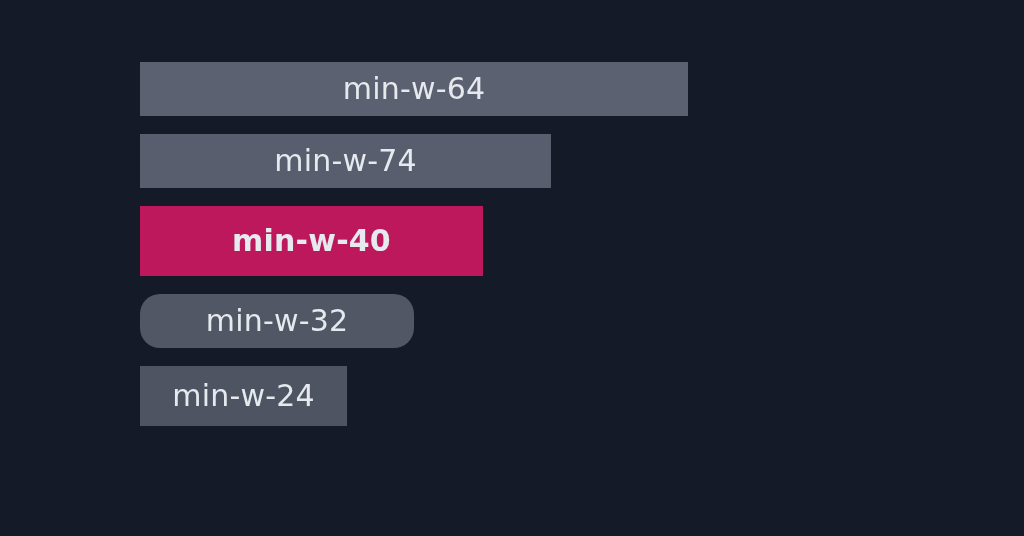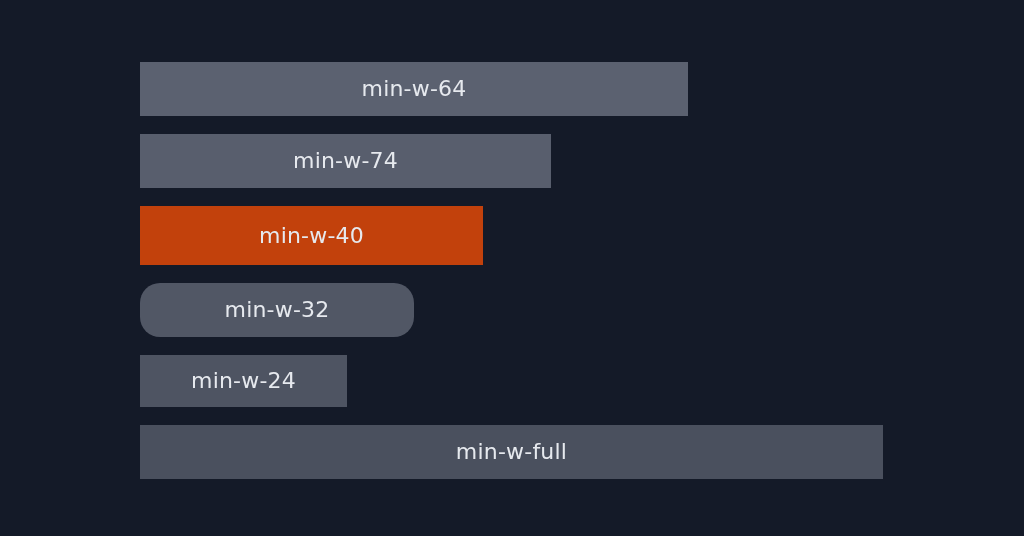--- a/index.html
+++ b/index.html
@@ -36,21 +36,21 @@
   .bar-row {
     display: block;
   }
 
   .bar {
     height: 54px;
     display: flex;
     align-items: center;
     justify-content: center;
     color: #e6e9ee;
-    font-size: 22px;
+    font-size: 30px;
     line-height: 1;
     letter-spacing: 0.2px;
     white-space: nowrap;
     background: #5b6170;
   }
 
   .bar-label {
     display: inline-block;
     padding: 0 8px;
   }
@@ -70,38 +70,33 @@
       </div>
     </div>
 
     <div class="bar-row">
       <div class="bar" style="width: 411px; background: rgb(88, 94, 109); height: 54px; color: rgb(230, 233, 238);">
         <span class="bar-label">min-w-74</span>
       </div>
     </div>
 
     <div class="bar-row">
-      <div class="bar" style="width: 343px; background: #c2410c; height: 59px; color: rgb(230, 233, 238);">
+      <div class="bar" style="width: 343px; background: #be185d; height: 70px; color: rgb(230, 233, 238); font-weight: bold;">
         <span class="bar-label">min-w-40</span>
       </div>
     </div>
 
     <div class="bar-row">
       <div class="bar" style="width: 274px; background: rgb(81, 87, 101); height: 54px; color: rgb(230, 233, 238); border-radius: 20px;">
         <span class="bar-label">min-w-32</span>
       </div>
     </div>
 
     <div class="bar-row">
-      <div class="bar" style="width: 207px; background: rgb(78, 84, 98); height: 52px; color: rgb(230, 233, 238);">
+      <div class="bar" style="width: 207px; background: rgb(78, 84, 98); height: 60px; color: rgb(230, 233, 238);">
         <span class="bar-label">min-w-24</span>
       </div>
     </div>
 
-    <div class="bar-row">
-      <div class="bar" style="width: 743px; background: rgb(74, 80, 94); height: 54px; color: rgb(230, 233, 238);">
-        <span class="bar-label">min-w-full</span>
-      </div>
-    </div>
 
   </div>
 
 </div>
 
 </body></html>

